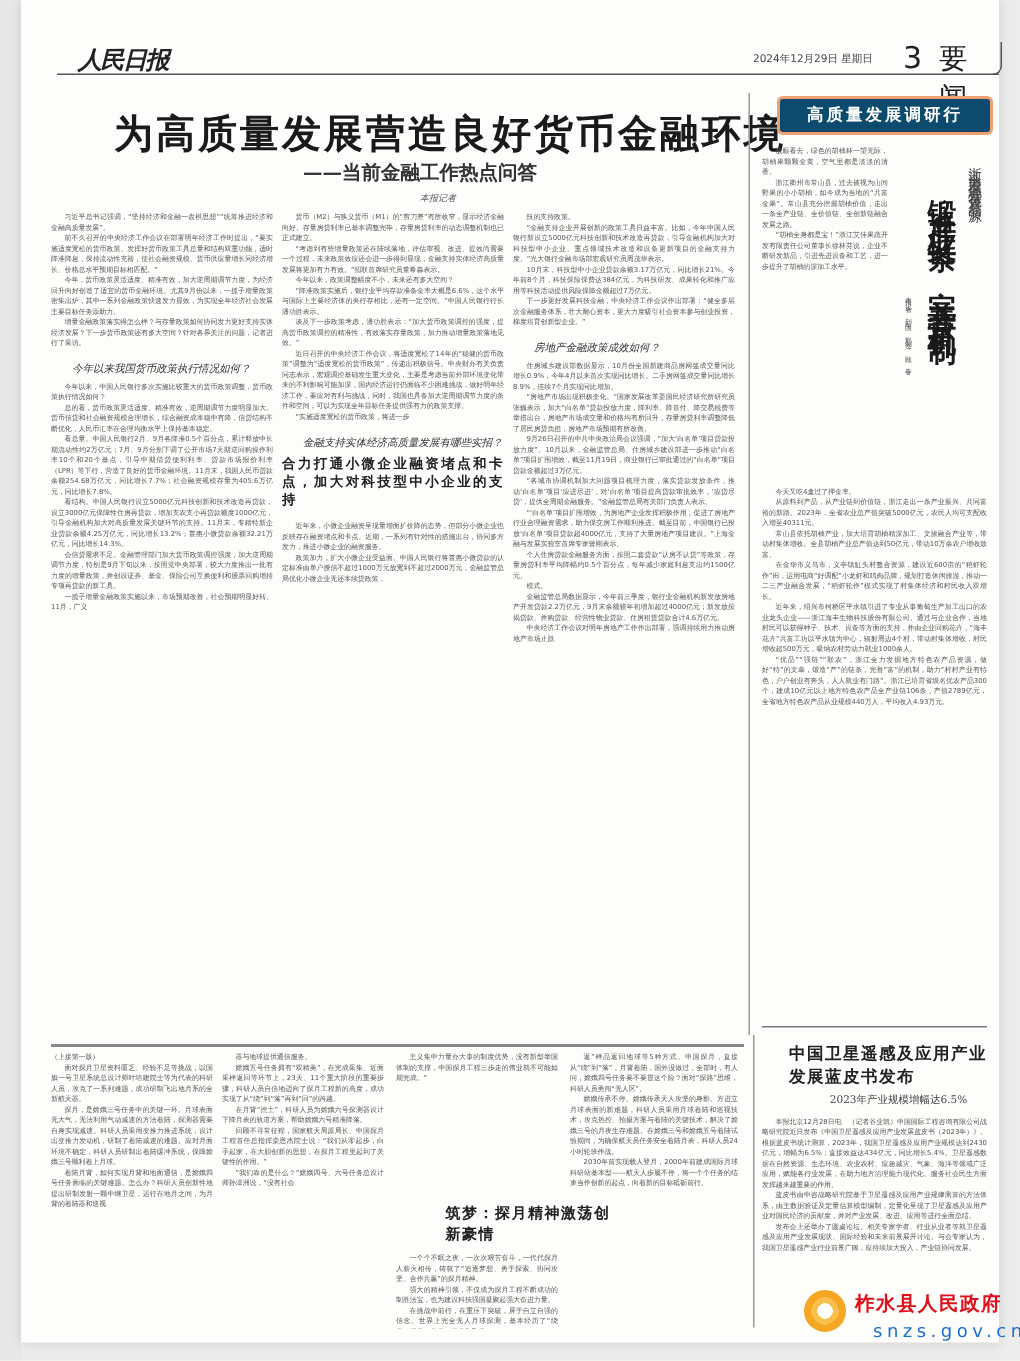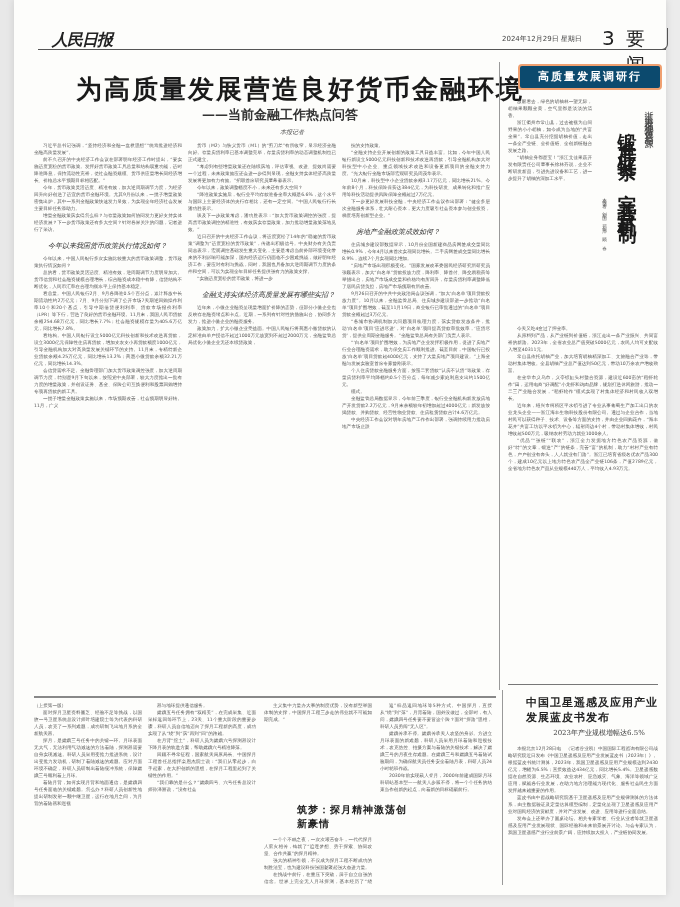--- a/index.html
+++ b/index.html
@@ -77,20 +77,21 @@
 
   <div class="col" style="left:174px; top:142px; width:148px; height:545px;">
     <p>货币（M2）与狭义货币（M1）的“剪刀差”有所收窄，显示经济金融向好。存量房贷利率已基本调整完毕，存量房贷利率的动态调整机制也已正式建立。</p>
     <p>“考虑到有些增量政策还在陆续落地，评估审视、改进、提效尚需要一个过程，未来政策效应还会进一步得到显现，金融支持实体经济高质量发展将更加有力有效。”招联首席研究员董希淼表示。</p>
     <p>今年以来，政策调整幅度不小，未来还有多大空间？</p>
     <p>“降准政策实施后，银行业平均存款准备金率大概是6.6%，这个水平与国际上主要经济体的央行存相比，还有一定空间。”中国人民银行行长潘功胜表示。</p>
     <p>谈及下一步政策考虑，潘功胜表示：“加大货币政策调控的强度，提高货币政策调控的精准性，有效落实存量政策，加力推动增量政策落地见效。”</p>
     <p>近日召开的中央经济工作会议，将适度宽松了14年的“稳健的货币政策”调整为“适度宽松的货币政策”，传递出积极信号。中央财办有关负责同志表示，宏观调控基础发生重大变化，主要是考虑当前外部环境变化带来的不利影响可能加深，国内经济运行仍面临不少困难挑战，做好明年经济工作，要应对有利与挑战，同时，我国也具备加大逆周期调节力度的条件和空间，可以为实现全年目标任务提供强有力的政策支撑。</p>
     <p>“实施适度宽松的货币政策，将进一步</p>
     <div class="q">金融支持实体经济高质量发展有哪些实招？</div>
+    <div class="sub-h">合力打通小微企业融资堵点和卡点，加大对科技型中小企业的支持</div>
     <p>近年来，小微企业融资呈现量增面扩价降的态势，但部分小微企业也反映存在融资堵点和卡点。近期，一系列有针对性的措施出台，协同多方发力，推进小微企业的融资服务。</p>
     <p>政策加力，扩大小微企业受益面。中国人民银行将普惠小微贷款的认定标准由单户授信不超过1000万元放宽到不超过2000万元，金融监管总局优化小微企业无还本续贷政策，</p>
   </div>
 
   <div class="col" style="left:328px; top:142px; width:148px; height:545px;">
     <p>技的支持政策。</p>
     <p>“金融支持企业开展创新的政策工具日益丰富。比如，今年中国人民银行新设立5000亿元科技创新和技术改造再贷款，引导金融机构加大对科技型中小企业、重点领域技术改造和设备更新项目的金融支持力度。”光大银行金融市场部宏观研究员周茂华表示。</p>
     <p>10月末，科技型中小企业贷款余额3.17万亿元，同比增长21%。今年前8个月，科技保险保费达384亿元，为科技研发、成果转化和推广应用等科技活动提供风险保障金额超过7万亿元。</p>
     <p>下一步更好发展科技金融，中央经济工作会议作出部署：“健全多层次金融服务体系，壮大耐心资本，更大力度吸引社会资本参与创业投资，梯度培育创新型企业。”</p>
     <div class="q">房地产金融政策成效如何？</div>
@@ -164,13 +165,18 @@
     <p>一个个不眠之夜，一次次艰苦奋斗，一代代探月人薪火相传，铸就了“追逐梦想、勇于探索、协同攻坚、合作共赢”的探月精神。</p>
     <p>强大的精神引领，不仅成为探月工程不断成功的制胜法宝，也为建设科技强国凝聚起强大奋进力量。</p>
     <p>在挑战中前行，在重压下突破，屏于自立自强的信念。世界上完全无人月球探测，基本经历了“绕月、探月、落月、巡月和取月</p>
   </div>
   <div class="col" style="left:366px; top:702px; width:112px; height:110px;">
     <p>返”样品返回地球等5种方式。中国探月，直接从“绕”到“落”，月背着陆，国外没做过，全部时，有人问，嫦娥四号任务要不要冒这个险？面对“探路”思维，科研人员勇闯“无人区”。</p>
     <p>嫦娥传承不停。嫦娥传承天人攻坚的身影。方进立月球表面的新难题，科研人员采用月球着陆和巡视技术，攻克热控、拍摄方案与着陆的关键技术，解决了嫦娥三号的月夜生存难题。在嫦娥三号和嫦娥五号着陆试验期间，为确保航天员任务安全着陆月表，科研人员24小时轮班作战。</p>
     <p>2030年前实现载人登月，2000年前建成国际月球科研站基本型——航天人步履不停，将一个个任务的结束当作创新的起点，向着新的目标砥砺前行。</p>
   </div>
 
+  <div class="watermark">
+    <div class="wm-logo"></div>
+    <div class="wm-text">柞水县人民政府</div>
+    <div class="wm-url">snzs.gov.cn</div>
+  </div>
 </div>
 
 </body></html>

